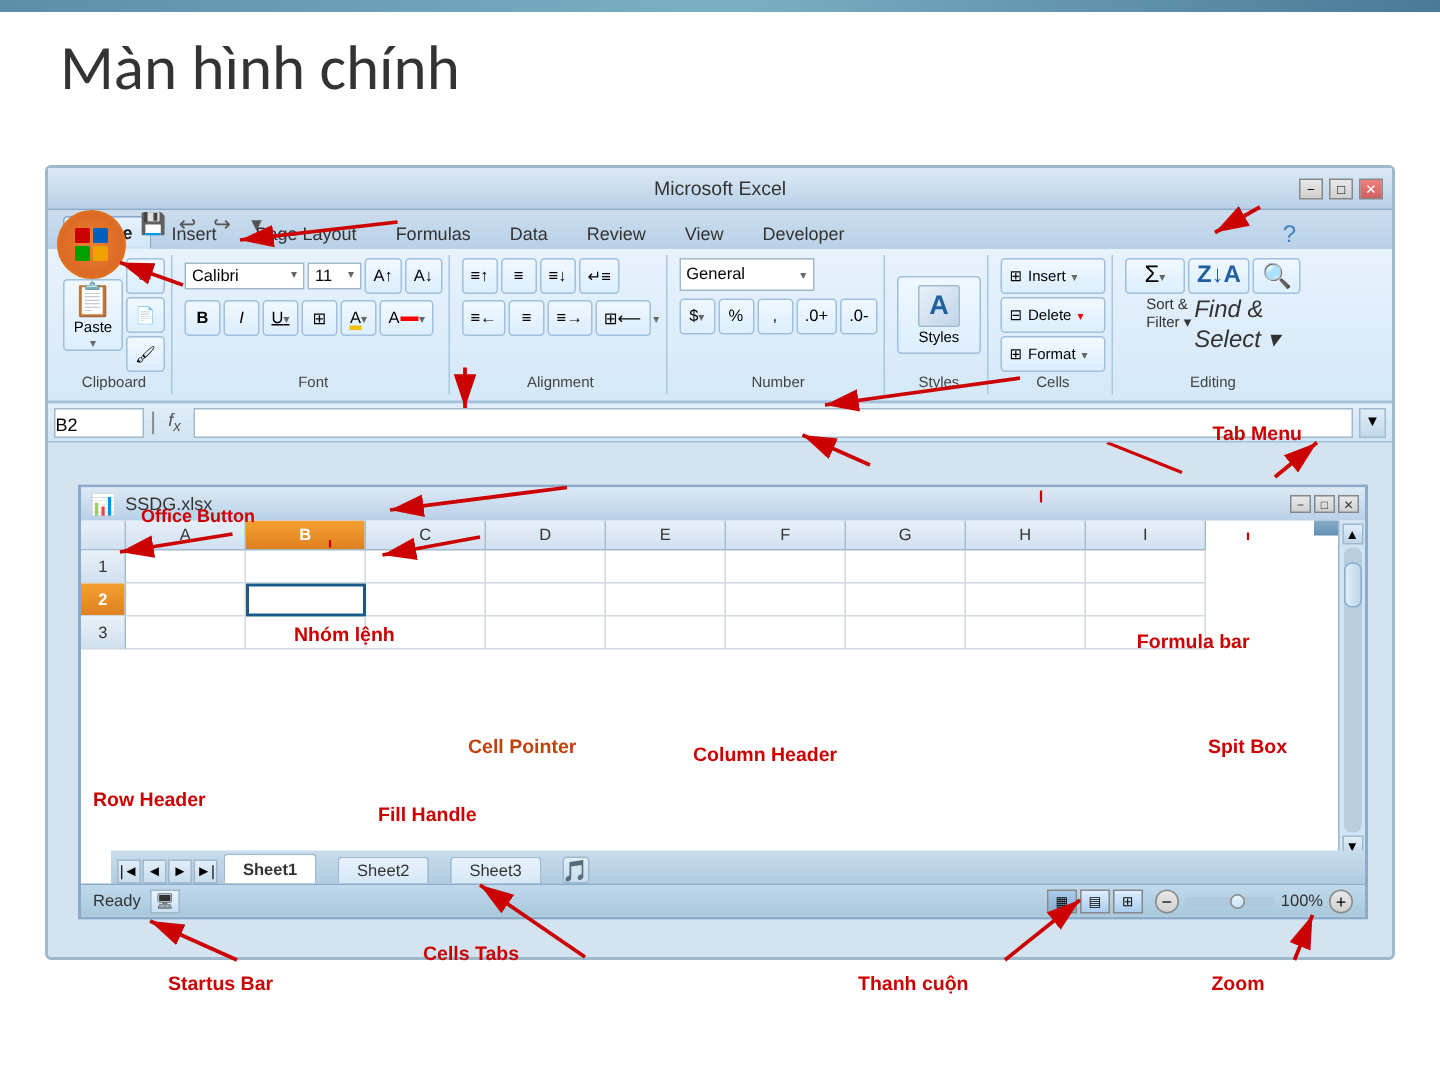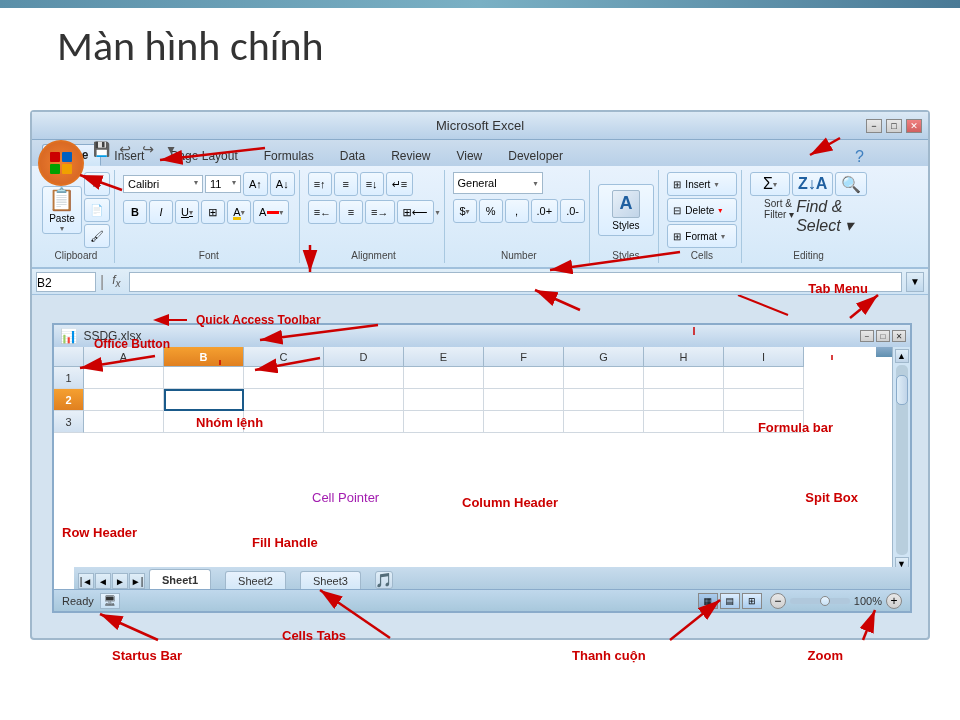--- a/index.html
+++ b/index.html
@@ -24,21 +24,20 @@
 
     
     .page-title {
       position: absolute;
       top: 20px;
       left: 40px;
       font-size: 42px;
       font-weight: 300;
       color: #333;
       font-family: 'Calibri', Arial, sans-serif;
-      margin-left: 17px;
     }
 
     
     .excel-container {
       position: absolute;
       top: 110px;
       left: 30px;
       width: 900px;
       height: 530px;
       background: #d4e3f0;
@@ -981,47 +980,34 @@
       </div>
     </div>
 
     <div style="position:absolute; top:-14px; right:60px;" class="annotation">
       <svg width="80" height="30" style="position:absolute; top:14px; right:60px;">
         <line x1="10" y1="0" x2="60" y2="20" stroke="#cc0000" stroke-width="2" marker-end="url(#arrowhead)"></line>
       </svg>
       <span>Tab Menu</span>
     </div>
 
-    <div style="position:absolute; top:15px; left:120px; color:#cc0000; font-weight:bold; font-size:12px;">
-      <div style="display:flex; align-items:center; gap:4px;">
-        <svg width="40" height="20">
-          <defs>
-              <marker id="arr1" markerWidth="8" markerHeight="8" refX="6" refY="3" orient="auto">
-                <path d="M0,0 L0,6 L8,3 z" fill="#cc0000"></path>
-              </marker>
-            </defs>
-          <line x1="35" y1="10" x2="5" y2="10" stroke="#cc0000" stroke-width="2" marker-end="url(#arr1)"></line>
-        </svg>
-        <span>Quick Access Toolbar</span>
-      </div>
-    </div>
 
     <div style="position:absolute; top:42px; left:62px; color:#cc0000; font-weight:bold; font-size:12px;">
       <span>Office Button</span>
     </div>
 
     <div style="position:absolute; top:120px; left:164px; color:#cc0000; font-weight:bold; font-size:13px;">
       <span>Nhóm lệnh</span>
     </div>
 
     <div style="position:absolute; top:125px; right:95px; color:#cc0000; font-weight:bold; font-size:13px;">
       <span>Formula bar</span>
     </div>
 
-    <div style="position:absolute; top:195px; left:280px; color:#a21caf; font-weight:normal; font-size:13px;">
+    <div style="position:absolute; top:195px; left:280px; color:#c2410c; font-weight:bold; font-size:13px;">
       <span>Cell Pointer</span>
     </div>
 
     <div style="position:absolute; top:200px; left:430px; color:#cc0000; font-weight:bold; font-size:13px;">
       <span>Column Header</span>
     </div>
 
     <div style="position:absolute; top:195px; right:70px; color:#cc0000; font-weight:bold; font-size:13px;">
       <span>Spit Box</span>
     </div>

